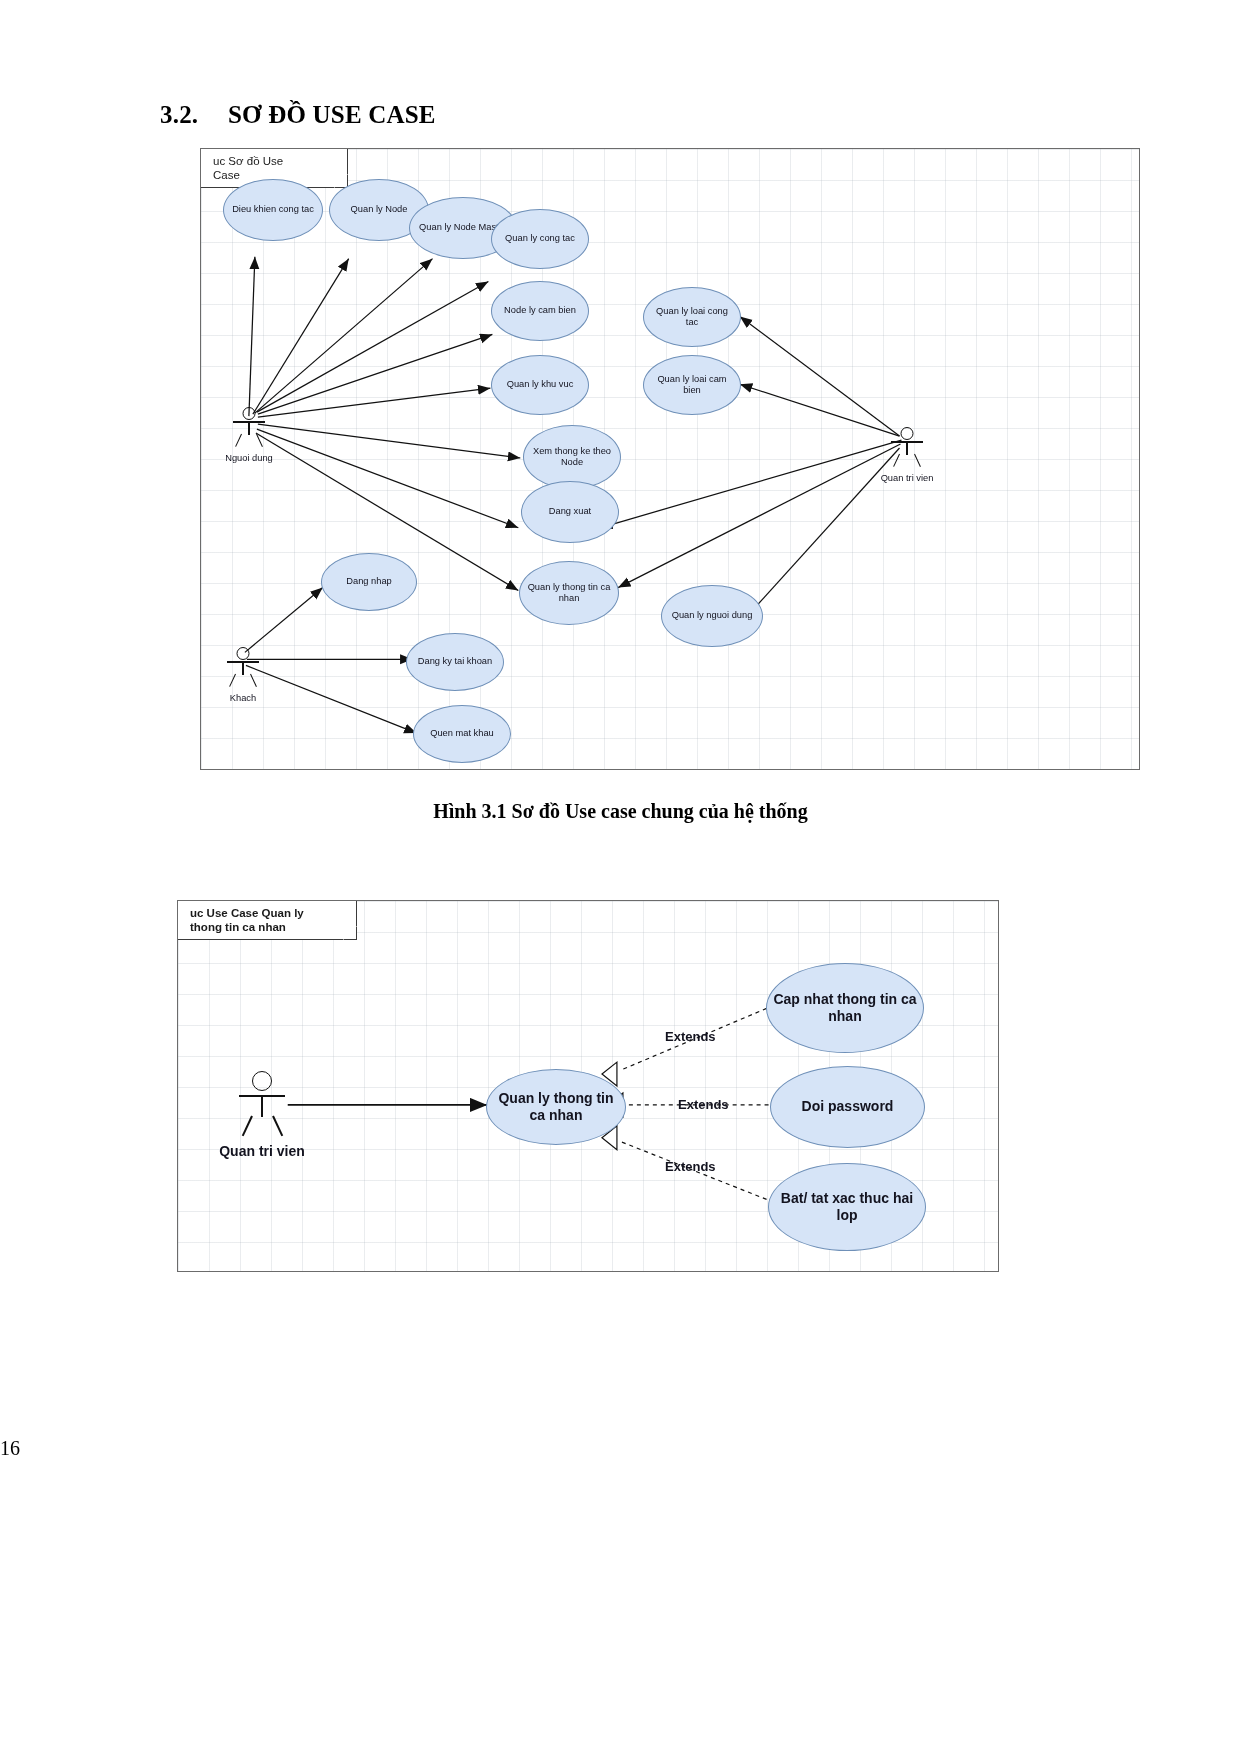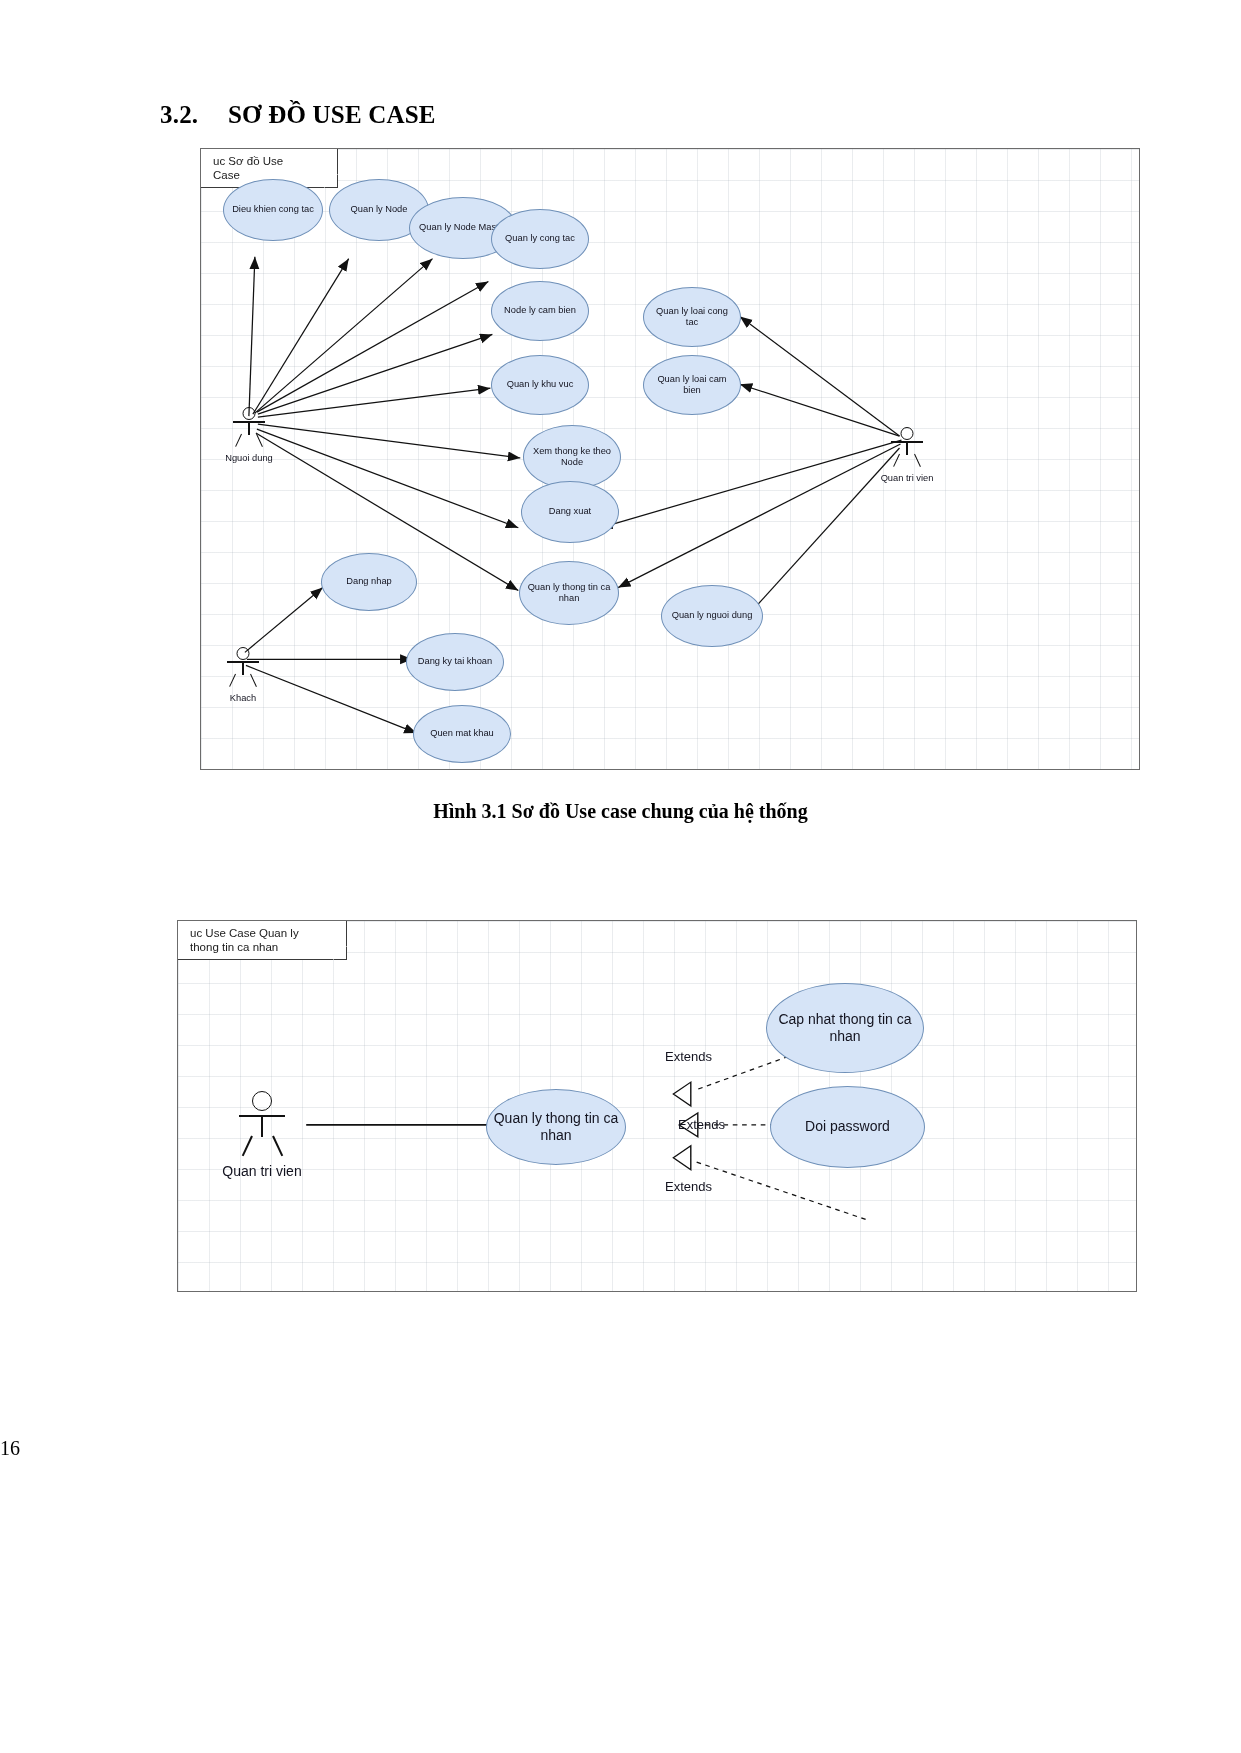--- a/index.html
+++ b/index.html
@@ -25,30 +25,30 @@
     position:absolute;
     border:1px solid #6b6b6b;
     background:
       repeating-linear-gradient(to right, rgba(160,170,180,.22) 0 1px, transparent 1px 31px),
       repeating-linear-gradient(to bottom, rgba(160,170,180,.22) 0 1px, transparent 1px 31px),
       #ffffff;
     box-sizing:border-box;
     overflow:hidden;
   }
   #diagram1{left:200px;top:148px;width:940px;height:622px;}
-  #diagram2{left:177px;top:920px;width:960px;height:372px;}
+  #diagram2{left:177px;top:900px;width:822px;height:372px;font-weight:bold;}
 
   .frame-tab{
     position:absolute;left:0;top:0;
     background:#ffffff;
     border-right:1px solid #3a3a3a;
     border-bottom:1px solid #3a3a3a;
     font-family:"Liberation Sans", sans-serif;
     font-size:11.5px;color:#1a1a1a;
-    padding:5px 28px 4px 12px;
+    padding:5px 38px 4px 12px;
     line-height:1.25;
     white-space:pre-line;
   }
   .frame-tab.one{width:96px;}
   .frame-tab.two{width:128px;}
   .frame-tab::after{
     content:"";position:absolute;right:-1px;bottom:-1px;
     width:0;height:0;
     border-left:14px solid #ffffff;
     border-bottom:14px solid transparent;
@@ -260,20 +260,23 @@
     <div class="uc" style="left:308px;top:168px;width:140px;height:76px;">
         <span>Quan ly thong tin ca nhan</span>
       </div>
 
     <div class="uc" style="left:592px;top:165px;width:155px;height:82px;">
         <span>Doi password</span>
       </div>
     <div class="uc" style="left:588px;top:62px;width:158px;height:90px;">
         <span>Cap nhat thong tin ca nhan</span>
       </div>
+    <div class="uc" style="left:590px;top:262px;width:158px;height:88px;">
+        <span>Bat/ tat xac thuc hai lop</span>
+      </div>
 
     <div class="ext-label" style="left:487px;top:128px;">Extends</div>
     <div class="ext-label" style="left:500px;top:196px;">Extends</div>
     <div class="ext-label" style="left:487px;top:258px;">Extends</div>
 
     <div class="actor" style="left:58px;top:170px;width:52px;height:68px;">
       <div class="head" style="width:18px;height:18px;top:0;"></div>
       <div class="arms" style="left:3px;top:24px;width:46px;height:2px;"></div>
       <div class="body" style="left:25px;top:24px;width:2px;height:22px;"></div>
       <div class="leg" style="left:15px;top:45px;width:2px;height:22px;transform:rotate(25deg);transform-origin:top;"></div>

